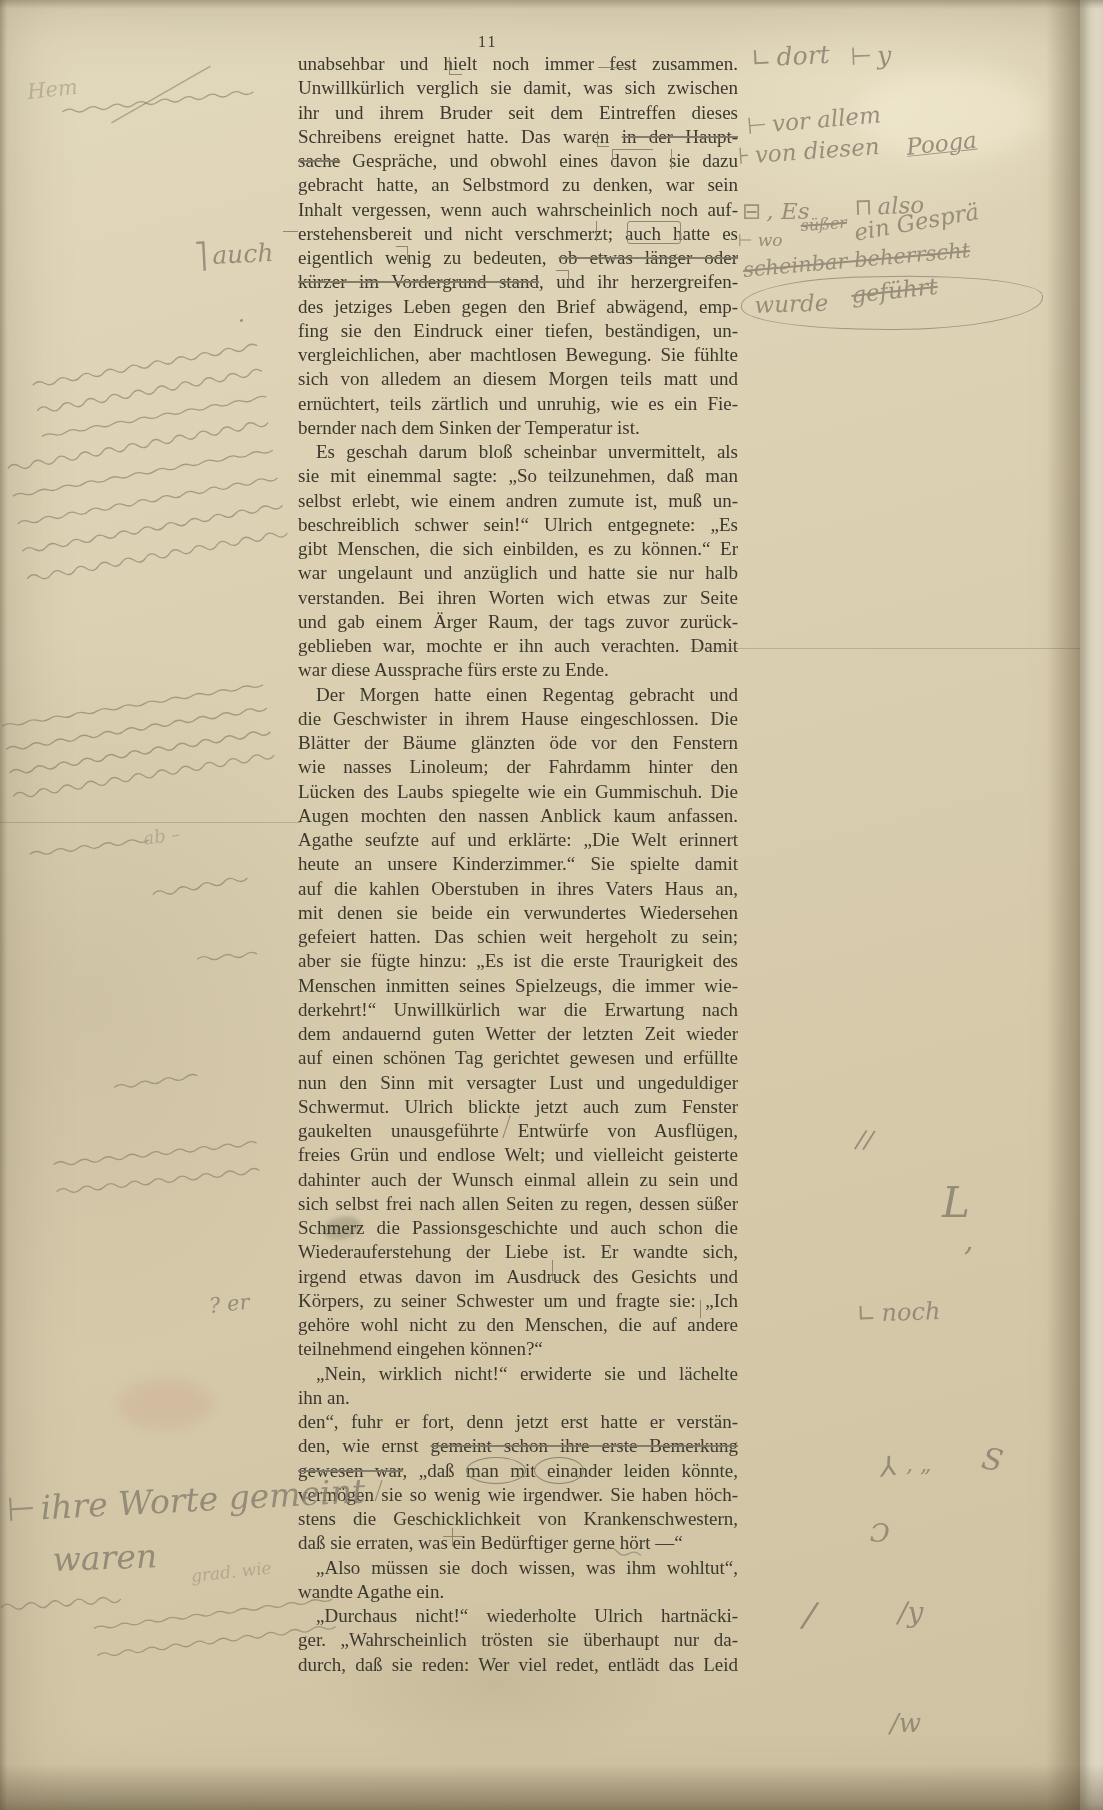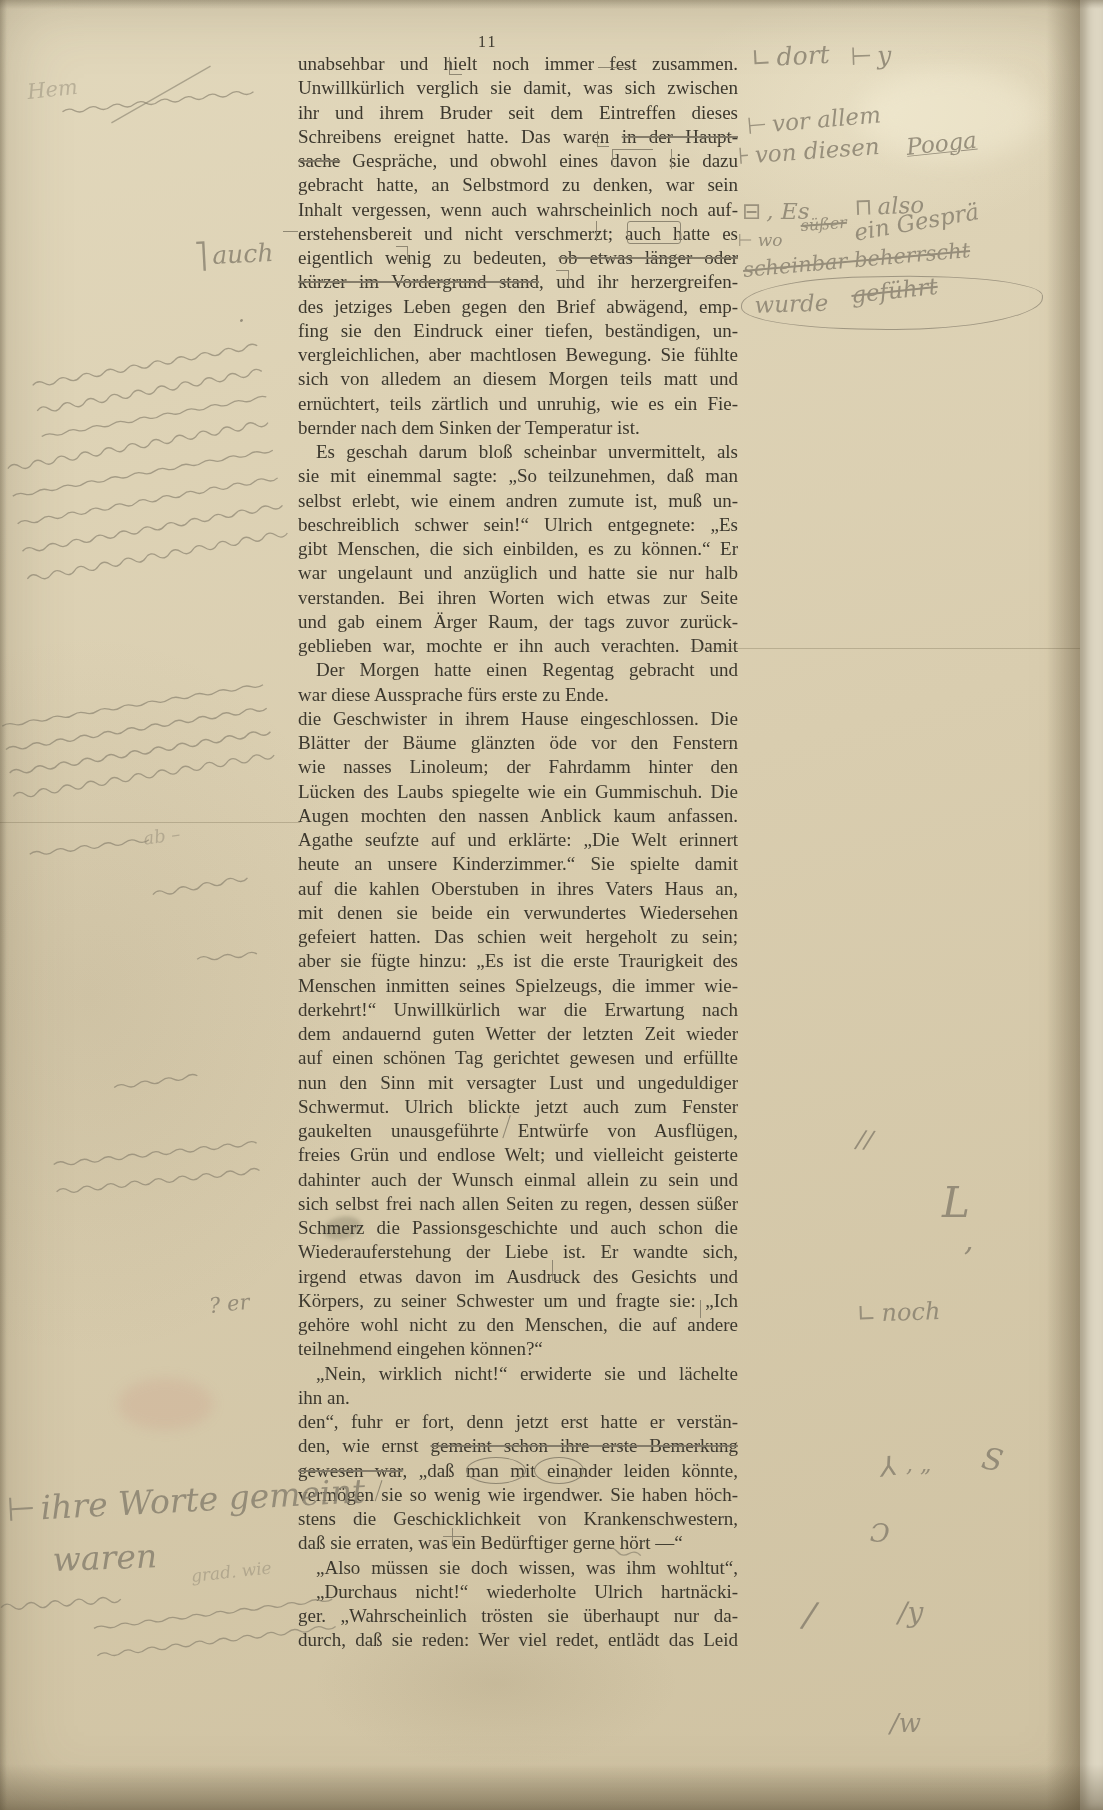--- a/index.html
+++ b/index.html
@@ -90,22 +90,22 @@
       <div class="tline nojust"><span>bernder nach dem Sinken der Temperatur ist.</span></div>
       <div class="tline ind"><span>Es geschah darum bloß scheinbar unvermittelt, als</span></div>
       <div class="tline"><span>sie mit einemmal sagte: „So teilzunehmen, daß man</span></div>
       <div class="tline"><span>selbst erlebt, wie einem andren zumute ist, muß un-</span></div>
       <div class="tline"><span>beschreiblich schwer sein!“ Ulrich entgegnete: „Es</span></div>
       <div class="tline"><span>gibt Menschen, die sich einbilden, es zu können.“ Er</span></div>
       <div class="tline"><span>war ungelaunt und anzüglich und hatte sie nur halb</span></div>
       <div class="tline"><span>verstanden. Bei ihren Worten wich etwas zur Seite</span></div>
       <div class="tline"><span>und gab einem Ärger Raum, der tags zuvor zurück-</span></div>
       <div class="tline"><span>geblieben war, mochte er ihn auch verachten. Damit</span></div>
+      <div class="tline nojust"><span>war diese Aussprache fürs erste zu Ende.</span></div>
       <div class="tline ind"><span>Der Morgen hatte einen Regentag gebracht und</span></div>
-      <div class="tline nojust"><span>war diese Aussprache fürs erste zu Ende.</span></div>
       <div class="tline"><span>die Geschwister in ihrem Hause eingeschlossen. Die</span></div>
       <div class="tline"><span>Blätter der Bäume glänzten öde vor den Fenstern</span></div>
       <div class="tline"><span>wie nasses Linoleum; der Fahrdamm hinter den</span></div>
       <div class="tline"><span>Lücken des Laubs spiegelte wie ein Gummischuh. Die</span></div>
       <div class="tline"><span>Augen mochten den nassen Anblick kaum anfassen.</span></div>
       <div class="tline"><span>Agathe seufzte auf und erklärte: „Die Welt erinnert</span></div>
       <div class="tline"><span>heute an unsere Kinderzimmer.“ Sie spielte damit</span></div>
       <div class="tline"><span>auf die kahlen Oberstuben in ihres Vaters Haus an,</span></div>
       <div class="tline"><span>mit denen sie beide ein verwundertes Wiedersehen</span></div>
       <div class="tline"><span>gefeiert hatten. Das schien weit hergeholt zu sein;</span></div>
@@ -128,20 +128,21 @@
       <div class="tline nojust"><span>teilnehmend eingehen können?“</span></div>
       <div class="tline ind"><span>„Nein, wirklich nicht!“ erwiderte sie und lächelte</span></div>
       <div class="tline nojust"><span>ihn an.</span></div>
       <div class="tline"><span>den“, fuhr er fort, denn jetzt erst hatte er verstän-</span></div>
       <div class="tline"><span>den, wie ernst </span><span class="struck">gemeint schon ihre erste Bemerkung</span></div>
       <div class="tline"><span class="struck">gewesen war</span><span>, „daß man mit einander leiden könnte,</span></div>
       <div class="tline"><span>vermögen sie so wenig wie irgendwer. Sie haben höch-</span></div>
       <div class="tline"><span>stens die Geschicklichkeit von Krankenschwestern,</span></div>
       <div class="tline nojust"><span>daß sie erraten, was ein Bedürftiger gerne hört —“</span></div>
       <div class="tline ind"><span>„Also müssen sie doch wissen, was ihm wohltut“,</span></div>
+      <div class="tline nojust"><span>wandte Agathe ein.</span></div>
       <div class="tline ind"><span>„Durchaus nicht!“ wiederholte Ulrich hartnäcki-</span></div>
       <div class="tline"><span>ger. „Wahrscheinlich trösten sie überhaupt nur da-</span></div>
       <div class="tline"><span>durch, daß sie reden: Wer viel redet, entlädt das Leid</span></div>
     </div>
 
   <div id="marks">
       <div class="pm pm-cornerbl" style="left: 449px; top: 57px; width: 12px; height: 17px;"></div>
       <div class="pm pm-hline" style="left: 598px; top: 67px; width: 36px; height: 2px;"></div>
       <div class="pm pm-cornerbl" style="left: 597px; top: 131px; width: 11px; height: 15px;"></div>
       <div class="pm pm-cornertl" style="left: 612px; top: 149px; width: 40px; height: 16px;"></div>

